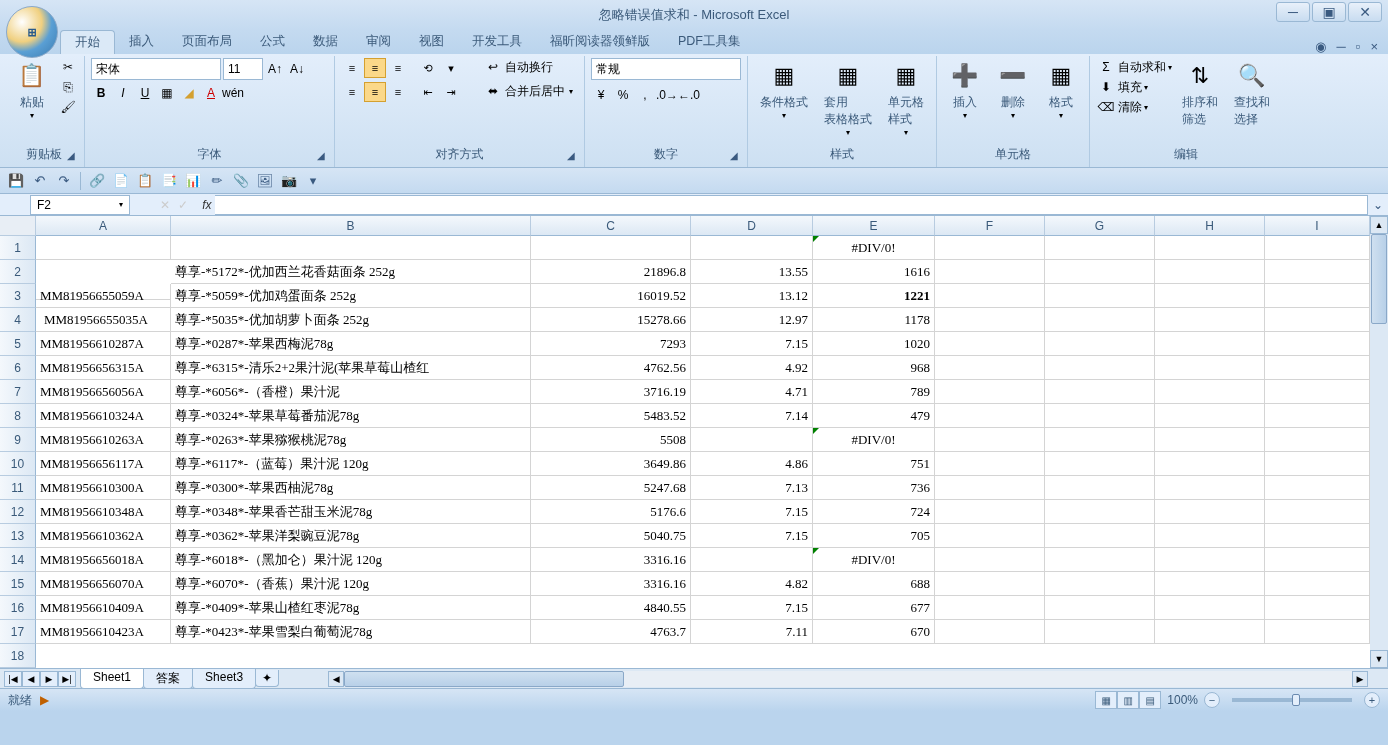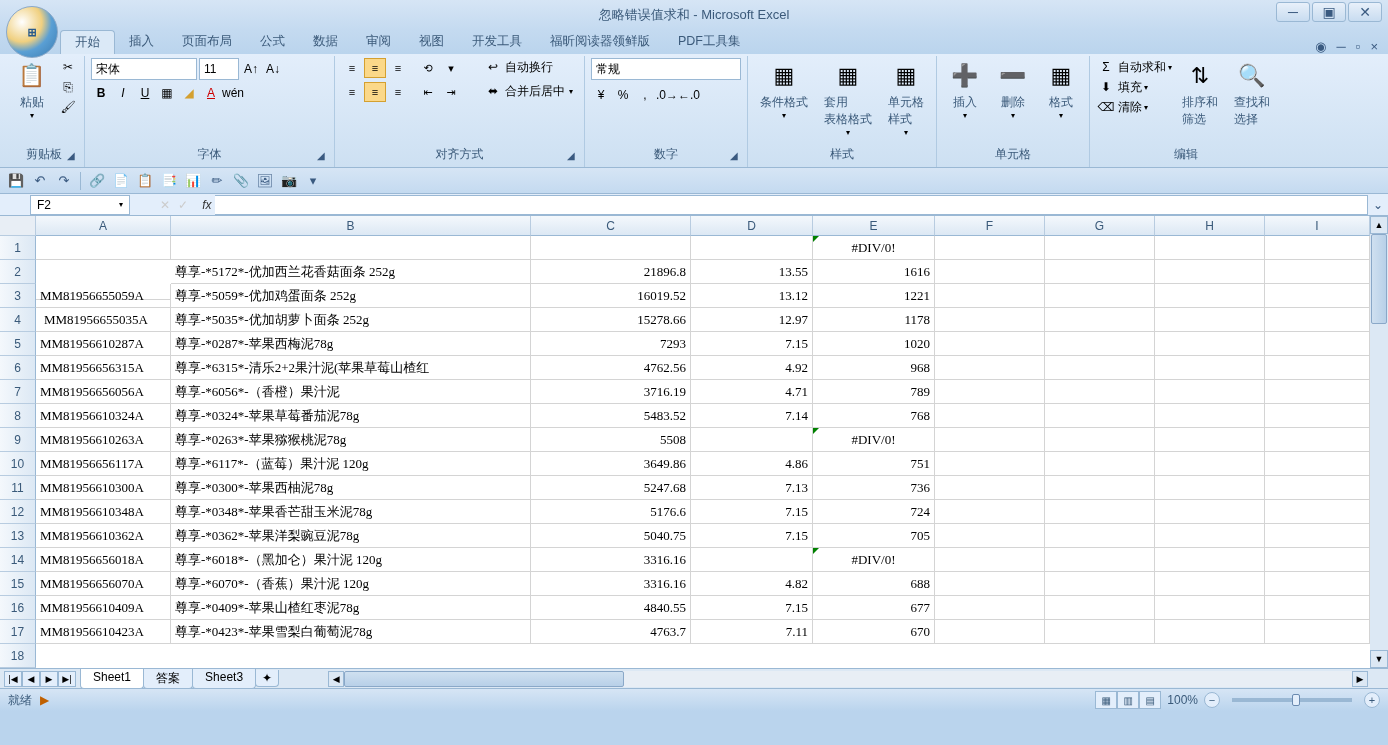--- a/index.html
+++ b/index.html
@@ -143,21 +143,21 @@
         <div class="mini-btn">🖌</div>
       </div>
     </div>
     <div class="group-label">剪贴板</div>
     <div class="dlg-launcher">◢</div>
   </div>
 
   <div class="group" style="min-width:250px;">
     <div class="group-content" style="flex-direction:column; gap:4px;">
       <div class="font-row">
-        <input class="font-select" style="width: 106px;" value="宋体">
+        <input class="font-select" style="width: 130px;" value="宋体">
         <input class="font-select" style="width: 40px;" value="11">
         <div class="mini-btn">A↑</div>
         <div class="mini-btn">A↓</div>
       </div>
       <div class="font-row">
         <div class="mini-btn">
             <b>B</b>
           </div>
         <div class="mini-btn">
             <i>I</i>
@@ -396,21 +396,21 @@
         <div class="cell" style="width: 110px;"></div>
         <div class="cell" style="width: 110px;"></div>
         <div class="cell" style="width: 110px;"></div>
         <div class="cell" style="width: 105px;"></div>
       </div>
       <div class="row">
         <div class="cell" style="width: 135px;">MM81956655059A</div>
         <div class="cell" style="width: 360px;">尊享-*5059*-优加鸡蛋面条 252g</div>
         <div class="cell num" style="width: 160px;">16019.52</div>
         <div class="cell num" style="width: 122px;">13.12</div>
-        <div class="cell num" style="width: 122px;">1221</div>
+        <div class="cell num" style="width: 122px; font-weight: bold;">1221</div>
         <div class="cell" style="width: 110px;"></div>
         <div class="cell" style="width: 110px;"></div>
         <div class="cell" style="width: 110px;"></div>
         <div class="cell" style="width: 105px;"></div>
       </div>
       <div class="row">
         <div class="cell" style="width: 135px; padding-left: 8px;">MM81956655035A</div>
         <div class="cell" style="width: 360px;">尊享-*5035*-优加胡萝卜面条 252g</div>
         <div class="cell num" style="width: 160px;">15278.66</div>
         <div class="cell num" style="width: 122px;">12.97</div>
@@ -451,21 +451,21 @@
         <div class="cell" style="width: 110px;"></div>
         <div class="cell" style="width: 110px;"></div>
         <div class="cell" style="width: 110px;"></div>
         <div class="cell" style="width: 105px;"></div>
       </div>
       <div class="row">
         <div class="cell" style="width: 135px;">MM81956610324A</div>
         <div class="cell" style="width: 360px;">尊享-*0324*-苹果草莓番茄泥78g</div>
         <div class="cell num" style="width: 160px;">5483.52</div>
         <div class="cell num" style="width: 122px;">7.14</div>
-        <div class="cell num" style="width: 122px;">768</div>
+        <div class="cell num" style="width: 122px;">479</div>
         <div class="cell" style="width: 110px;"></div>
         <div class="cell" style="width: 110px;"></div>
         <div class="cell" style="width: 110px;"></div>
         <div class="cell" style="width: 105px;"></div>
       </div>
       <div class="row">
         <div class="cell" style="width: 135px;">MM81956610263A</div>
         <div class="cell" style="width: 360px;">尊享-*0263*-苹果猕猴桃泥78g</div>
         <div class="cell num" style="width: 160px;">5508</div>
         <div class="cell num" style="width: 122px;"></div>

